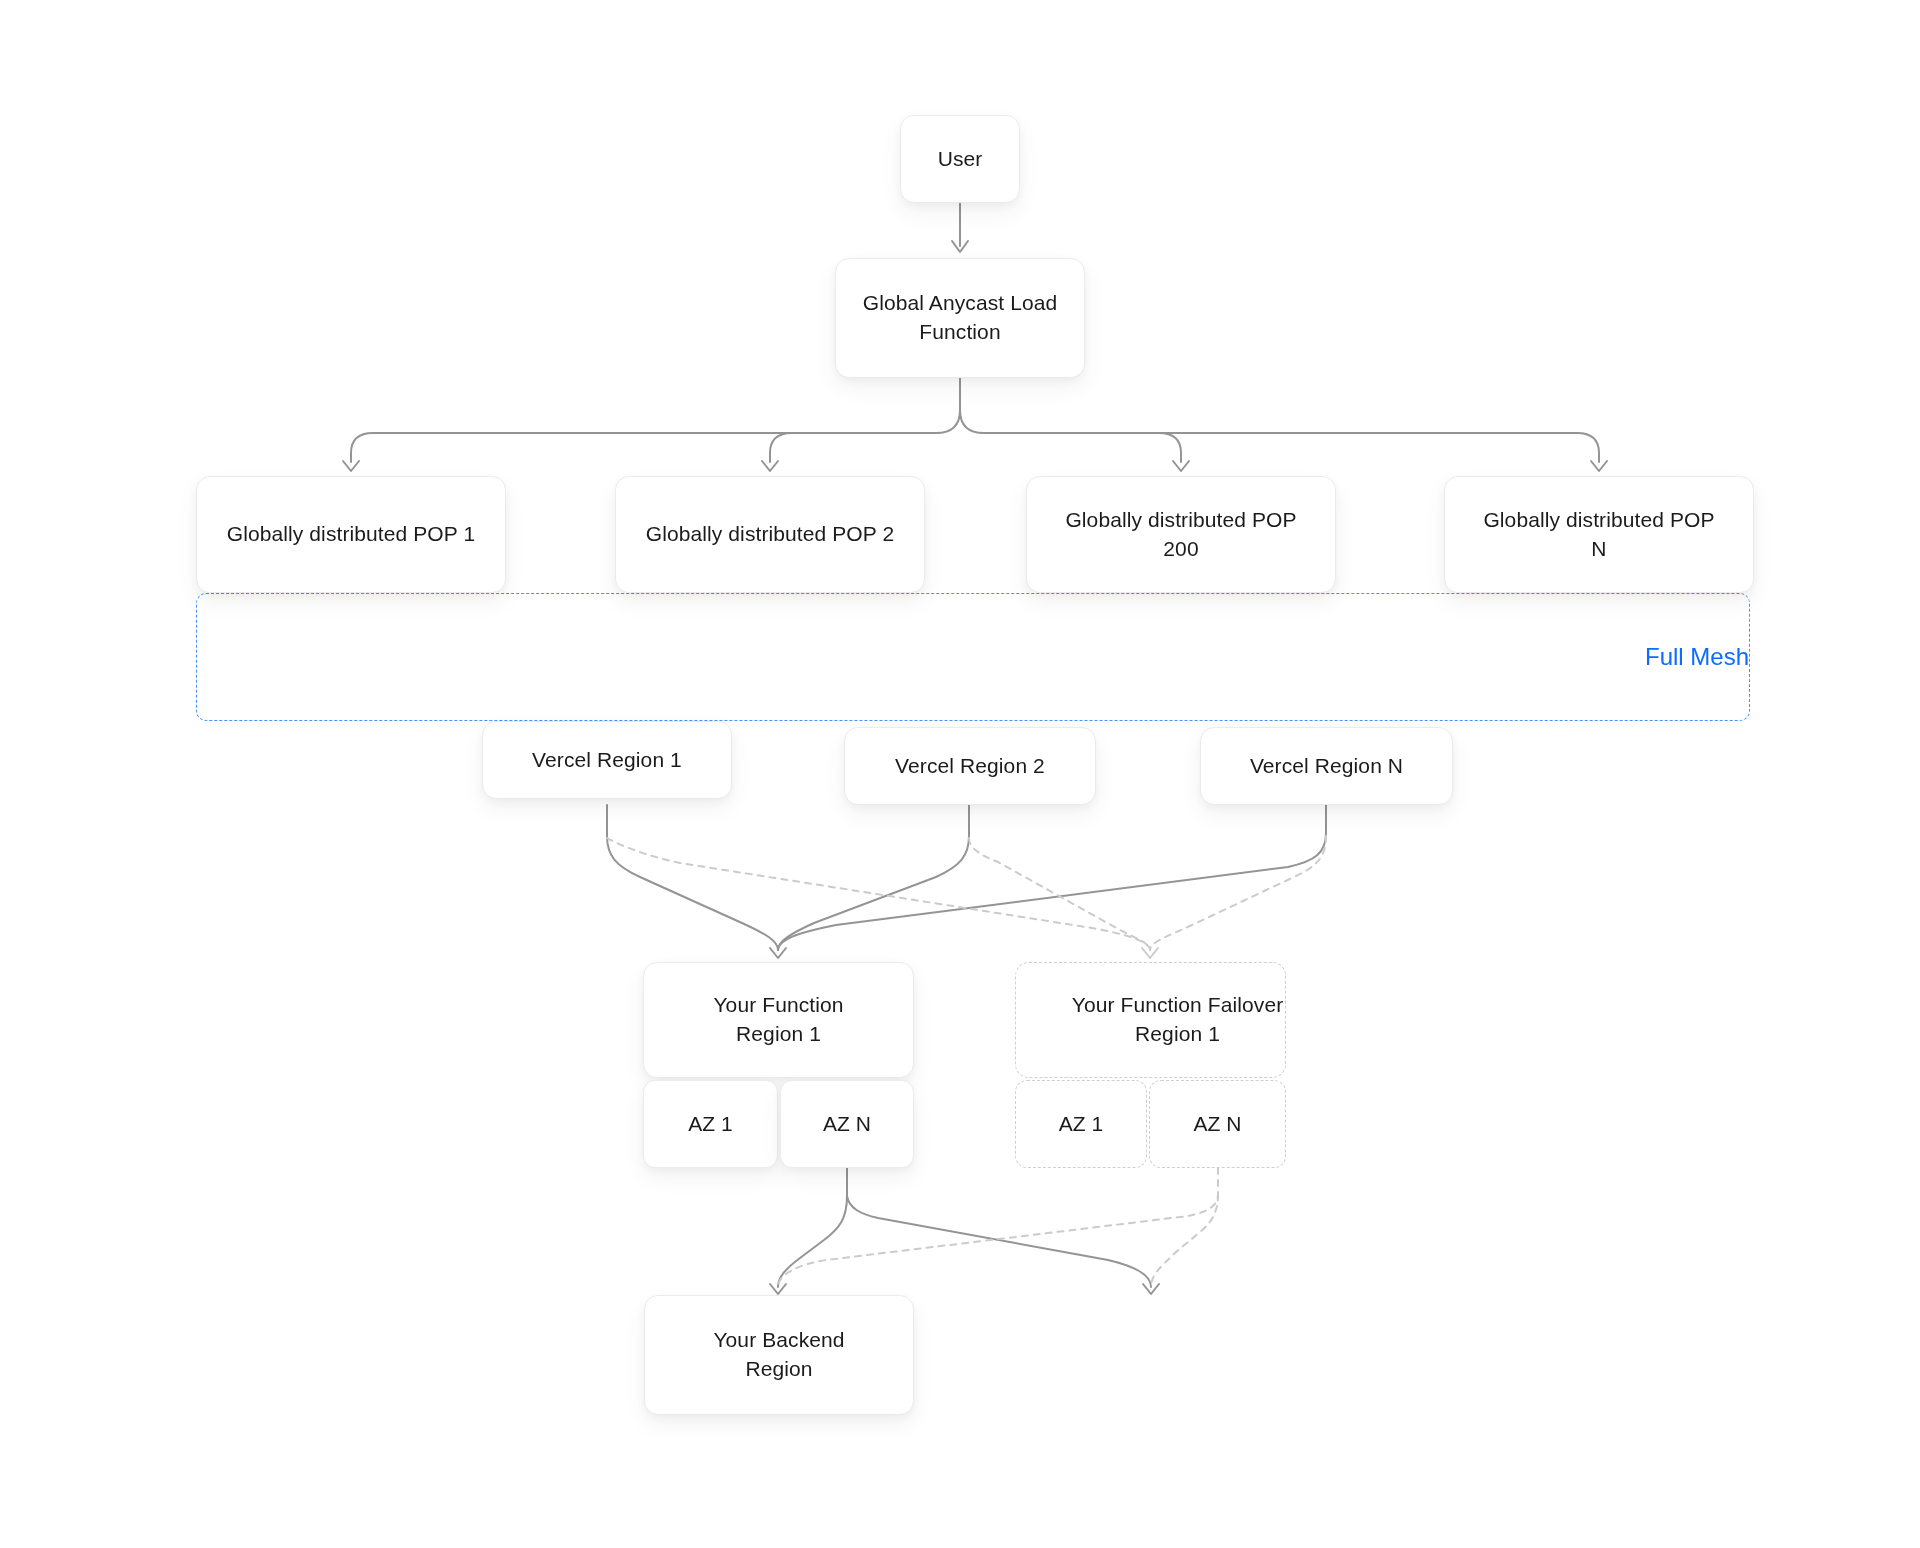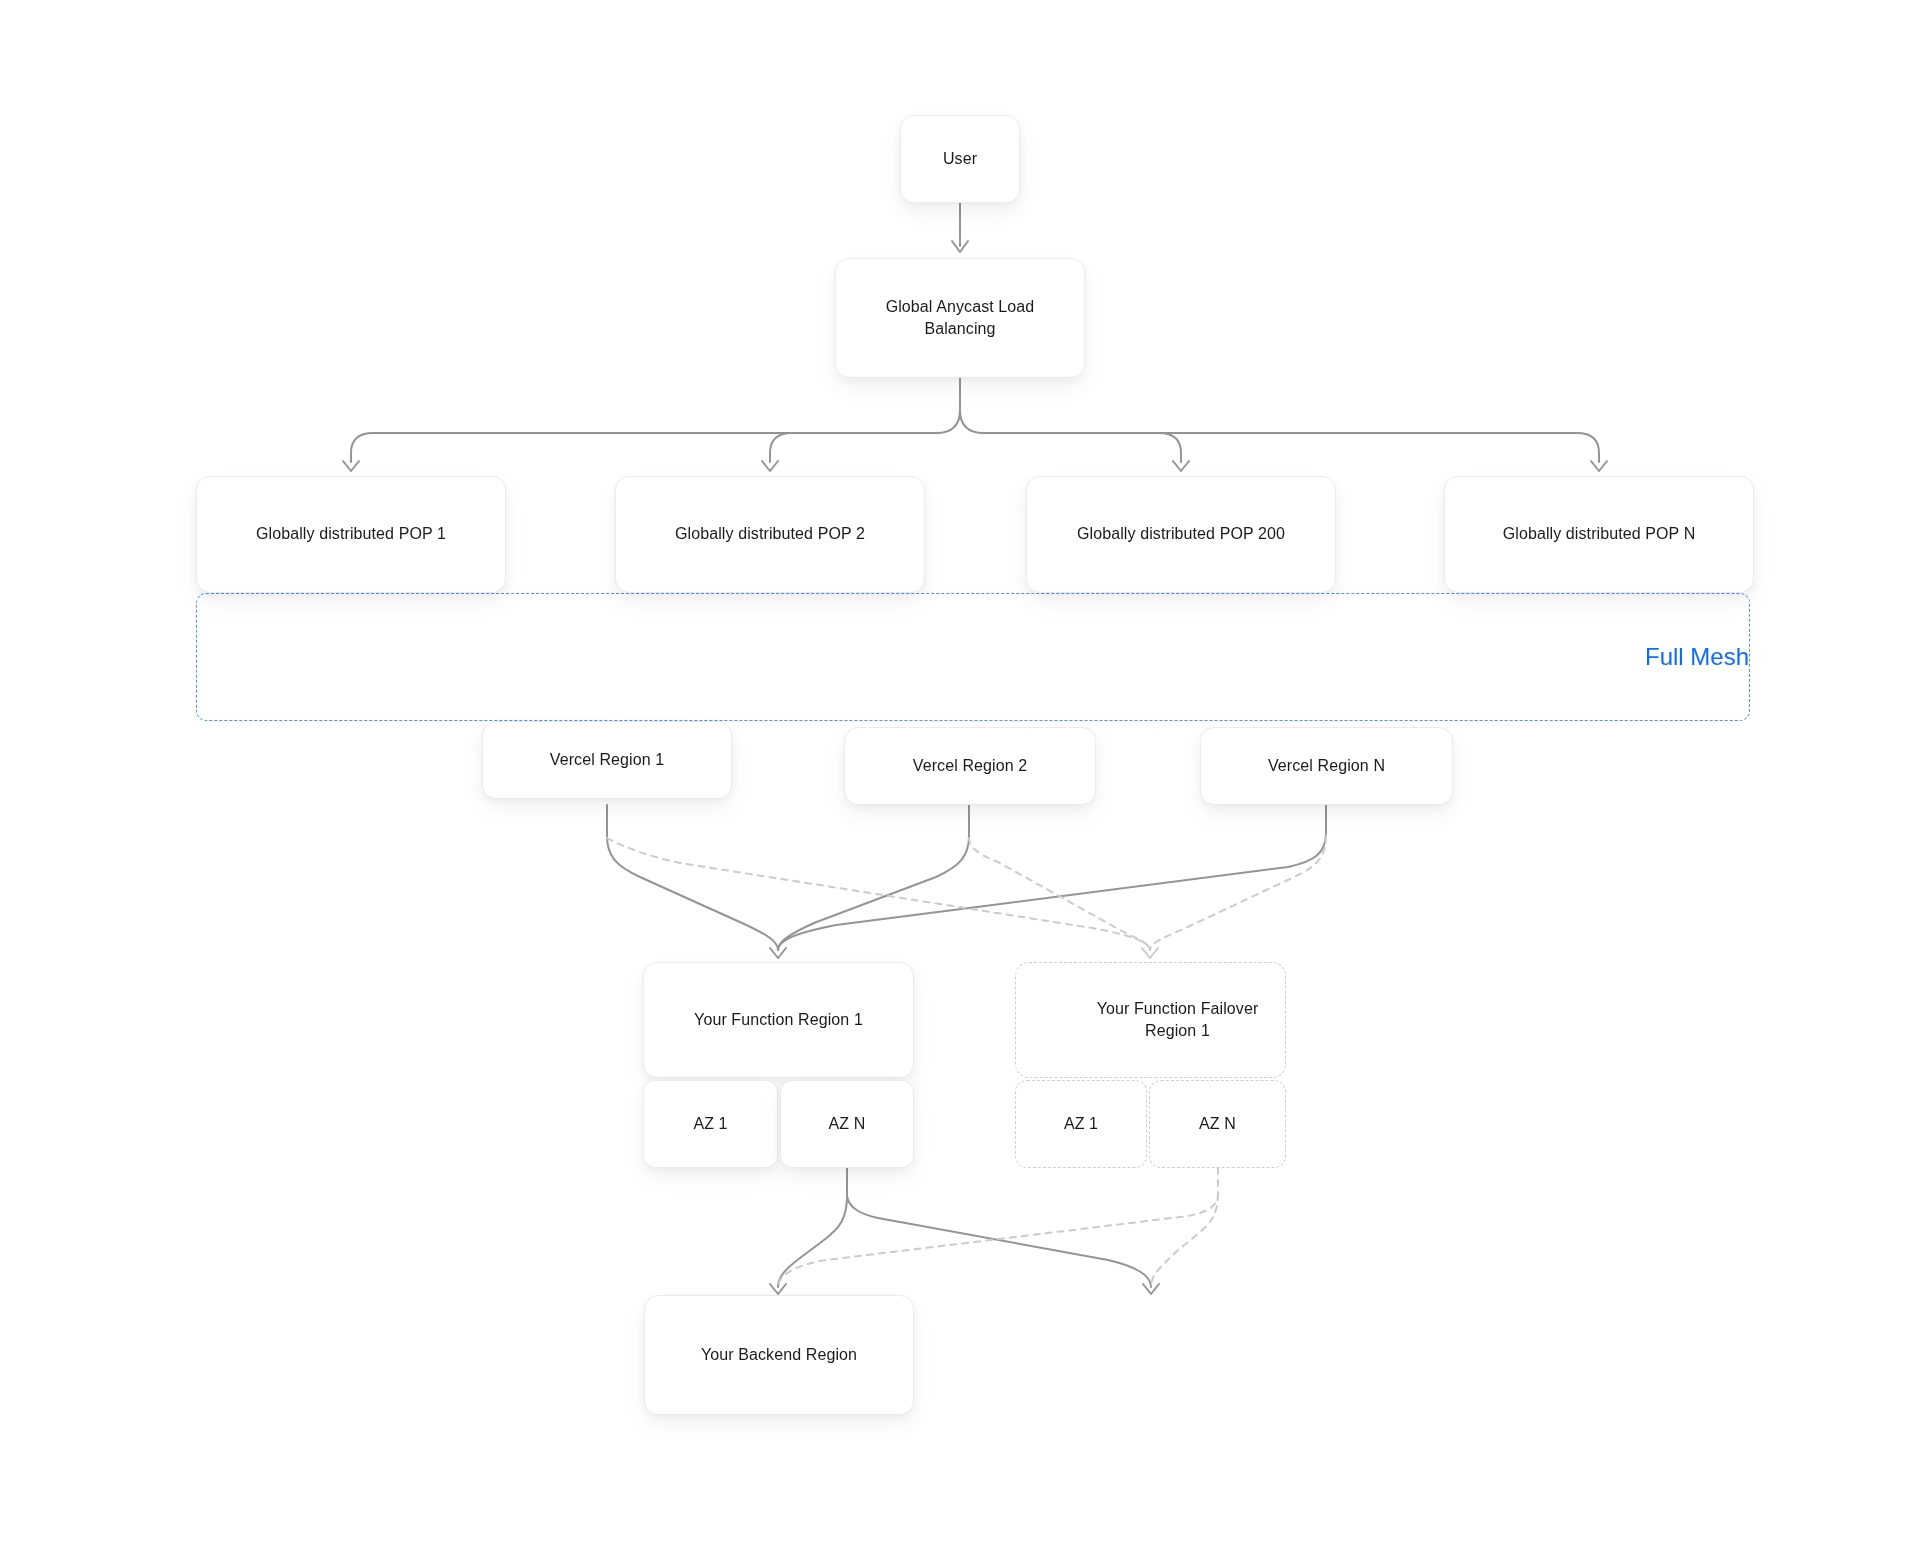--- a/index.html
+++ b/index.html
@@ -25,21 +25,21 @@
   .arrow{fill:none;stroke:var(--connector-gray);stroke-width:2;stroke-linecap:round;stroke-linejoin:round;}
   .arrow.dashed{stroke:var(--connector-dashed-gray);}
   .node{
     position:absolute;
     background:#ffffff;
     border:1.5px solid var(--box-border);
     border-radius:14px;
     display:flex;align-items:center;justify-content:center;
     text-align:center;
     color:var(--text-dark);
-    font-size:16px;line-height:1.38;font-weight:500;
+    font-size:21px;line-height:1.38;font-weight:500;
     letter-spacing:.1px;
     box-shadow:0 10px 22px rgba(0,0,0,.05), 0 3px 8px rgba(0,0,0,.04);
     box-sizing:border-box;
   }
   .node.dashed{
     border:1.5px dashed var(--dashed-box-border);
     box-shadow:none;
   }
   .node .lbl{display:block;}
   .mesh{
@@ -119,21 +119,21 @@
 
   <div class="mesh">
     <span class="lbl">Full Mesh</span>
   </div>
 
   <div class="node n-user">
     <span class="lbl">User</span>
   </div>
 
   <div class="node n-anycast">
-    <span class="lbl">Global Anycast Load Balancing</span>
+    <span class="lbl">Global Anycast Load Function</span>
   </div>
 
   <div class="node n-pop1">
     <span class="lbl">Globally distributed POP 1</span>
   </div>
   <div class="node n-pop2">
     <span class="lbl">Globally distributed POP 2</span>
   </div>
   <div class="node n-pop100">
     <span class="lbl">Globally distributed POP 200</span>

